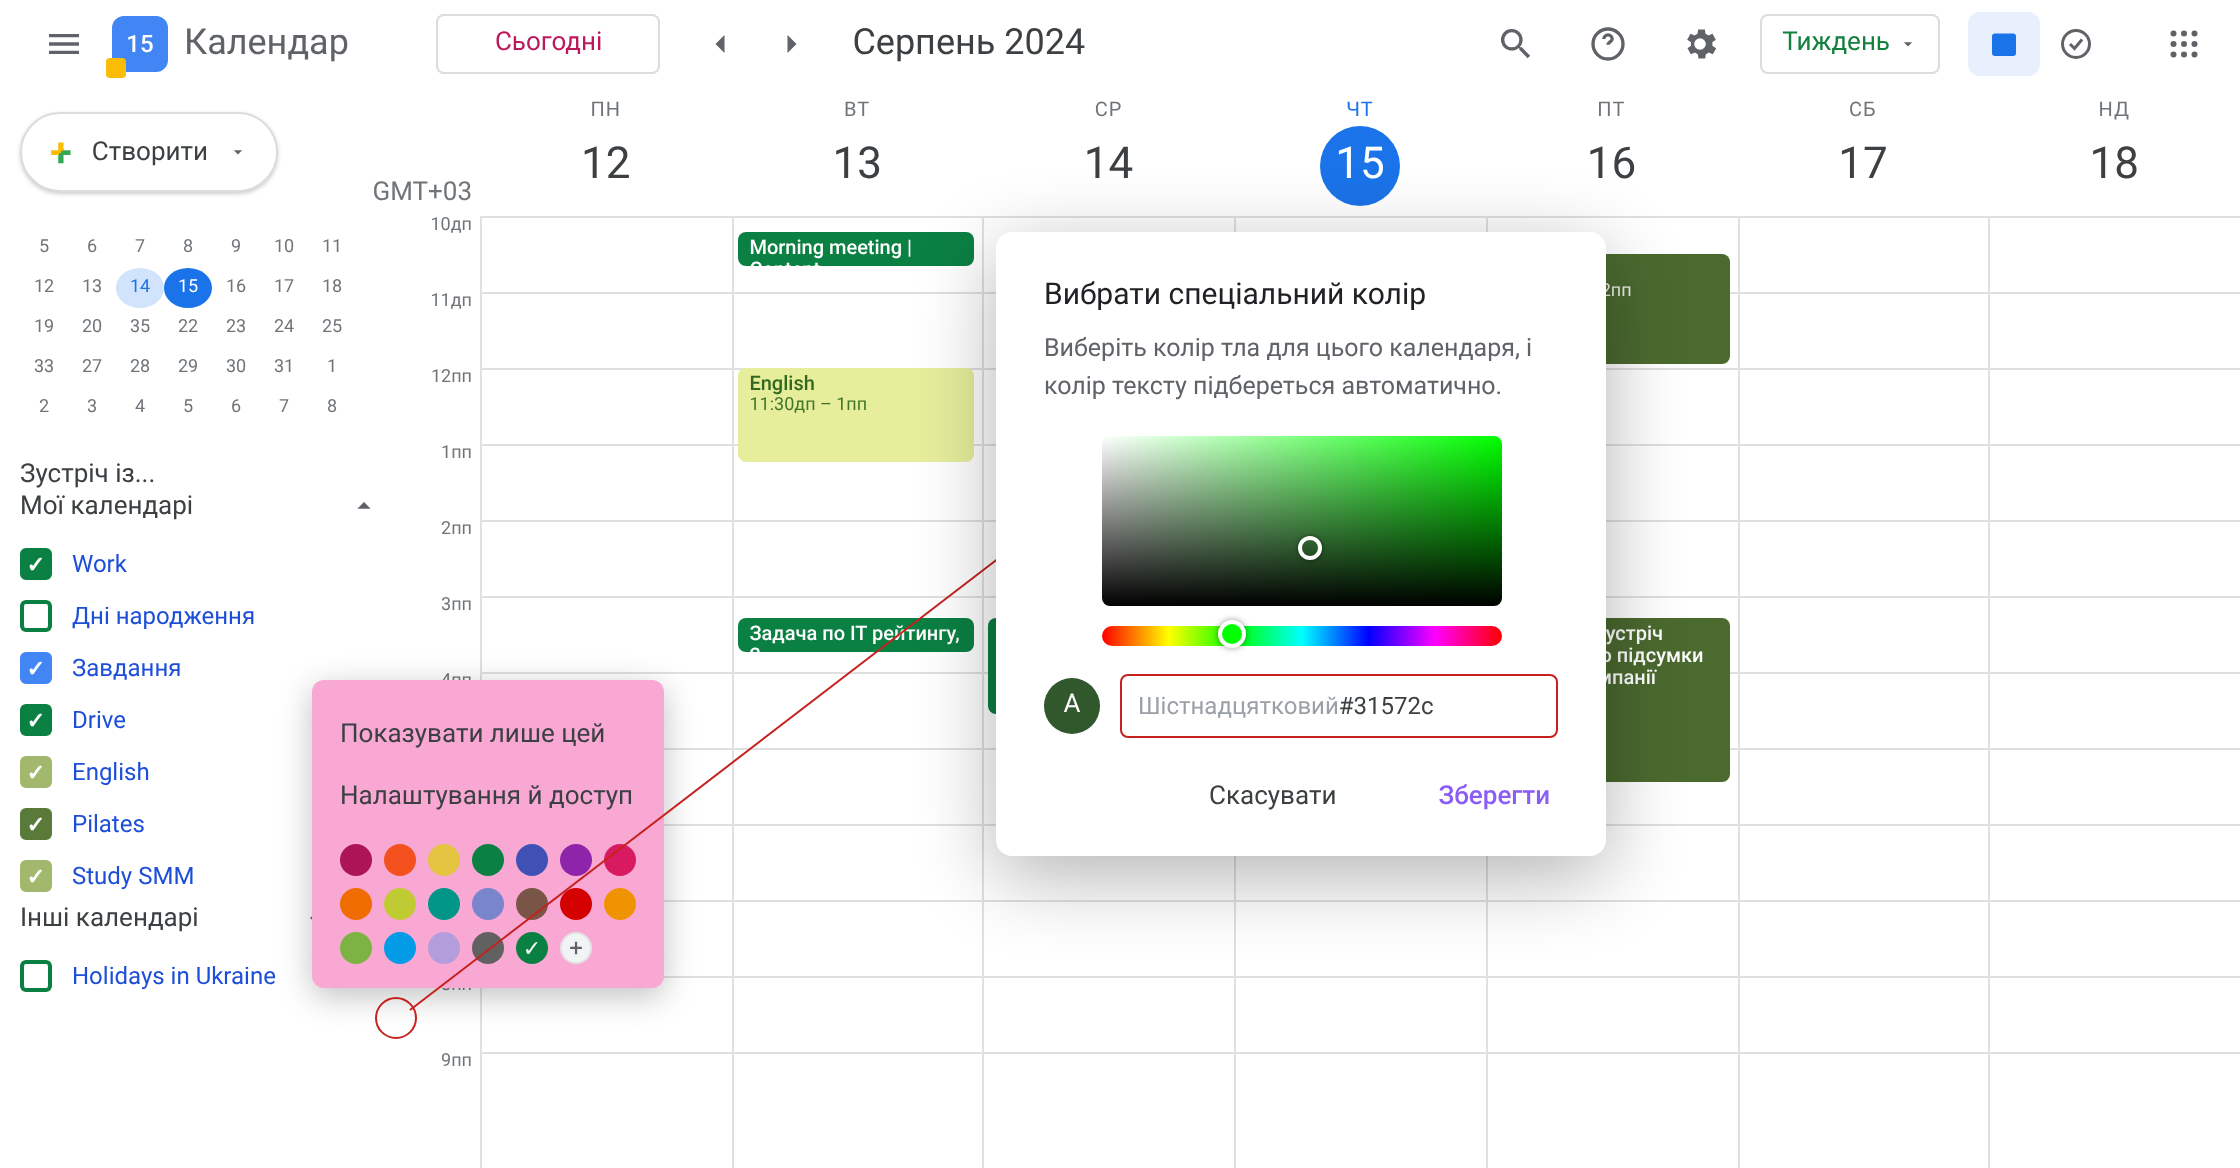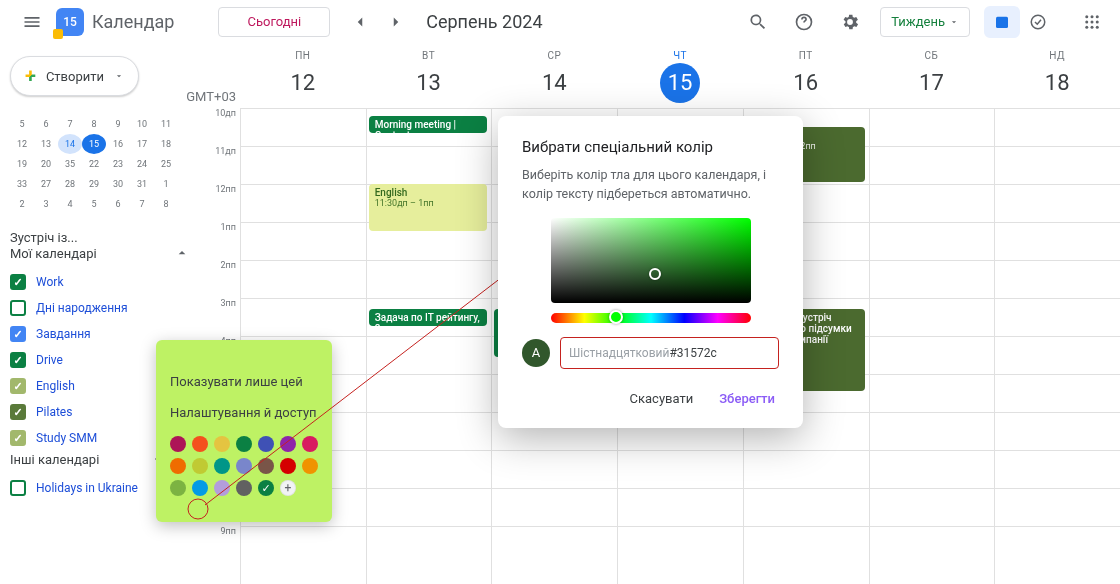--- a/index.html
+++ b/index.html
@@ -56,40 +56,40 @@
 .time-lbl { height: 38px; text-align: right; padding-right: 4px; font-size: 9px; color: #70757a; }
 .hlines { position: absolute; left: 40px; right: 0; top: 0; }
 .hline { height: 38px; border-top: 1px solid #e0e0e0; }
 .vlines { position: absolute; left: 40px; right: 0; top: 0; bottom: 0; display: flex; }
 .vcol { flex: 1; border-left: 1px solid #e0e0e0; position: relative; }
 .event { position: absolute; border-radius: 4px; padding: 3px 6px; font-size: 10px; color: #fff; overflow: hidden; }
 .ev-title { font-weight: 500; }
 .ev-time { font-size: 9px; opacity: 0.9; }
 
 
-.color-popup { position: absolute; left: 156px; top: 340px; width: 176px; background: #bef264; border-radius: 6px; box-shadow: 0 4px 16px rgba(0,0,0,0.25); padding: 26px 14px; z-index: 20; }
+.color-popup { position: absolute; left: 156px; top: 340px; width: 176px; background: #f9a8d4; border-radius: 6px; box-shadow: 0 4px 16px rgba(0,0,0,0.25); padding: 12px 14px; z-index: 20; }
 .popup-row-text { font-size: 13px; color: #3c4043; padding: 8px 0; cursor: pointer; }
 .swatch-grid { margin-top: 8px; display: flex; flex-wrap: wrap; gap: 6px; width: 150px; }
 .swatch { width: 16px; height: 16px; border-radius: 50%; cursor: pointer; }
 .swatch.check { display: flex; align-items: center; justify-content: center; color: #fff; font-size: 11px; }
 .swatch.add { background: #f1f3f4; color: #5f6368; display: flex; align-items: center; justify-content: center; font-size: 12px; border: 1px solid rgba(0,0,0,0.06); }
 .dialog { position: absolute; left: 498px; top: 116px; width: 305px; background: #fff; border-radius: 8px; box-shadow: 0 10px 40px rgba(0,0,0,0.3); padding: 22px 24px 16px; z-index: 30; }
 .dlg-title { font-size: 15px; color: #202124; margin-bottom: 10px; }
 .dlg-desc { font-size: 12.5px; color: #5f6368; line-height: 1.5; margin-bottom: 14px; }
 .sv-box { width: 200px; height: 85px; position: relative; border-radius: 4px; background: linear-gradient(to bottom, transparent, #000), linear-gradient(to right, #fff, #00ff00); margin: 0 auto 10px; }
 .sv-thumb { position: absolute; width: 12px; height: 12px; border: 2px solid #fff; border-radius: 50%; box-shadow: 0 0 2px rgba(0,0,0,0.5); left: 98px; top: 50px; }
 .hue-bar { width: 200px; height: 10px; border-radius: 6px; background: linear-gradient(to right, #f00, #ff0, #0f0, #0ff, #00f, #f0f, #f00); position: relative; margin: 0 auto 14px; }
 .hue-thumb { position: absolute; width: 14px; height: 14px; border: 2px solid #fff; border-radius: 50%; box-shadow: 0 0 3px rgba(0,0,0,0.4); top: -3px; left: 58px; background: #0f0; }
 .hex-row { display: flex; align-items: center; gap: 10px; margin-bottom: 16px; }
 .preview-dot { width: 28px; height: 28px; border-radius: 50%; display: flex; align-items: center; justify-content: center; color: #fff; font-size: 13px; }
 .hex-input { flex: 1; height: 32px; border: 1px solid #c5221f; border-radius: 4px; padding: 0 8px; font-size: 12px; color: #3c4043; display: flex; align-items: center; }
 .hex-placeholder { color: #9aa0a6; }
 .hex-value { color: #3c4043; }
 .dlg-actions { display: flex; justify-content: flex-end; gap: 18px; }
-.dlg-btn { background: none; border: none; font-size: 13px; cursor: pointer; padding: 6px 4px; }
+.dlg-btn { background: none; border: none; font-size: 13px; cursor: pointer; padding: 6px 4px; margin-left: 25px; }
 .dlg-cancel { color: #3c4043; }
 .dlg-save { color: #8b5cf6; font-weight: 500; }
 
 
 .annot-line { position: absolute; z-index: 22; pointer-events: none; }
 
 svg { display: block; }
 </style>
 </head>
 <body>

